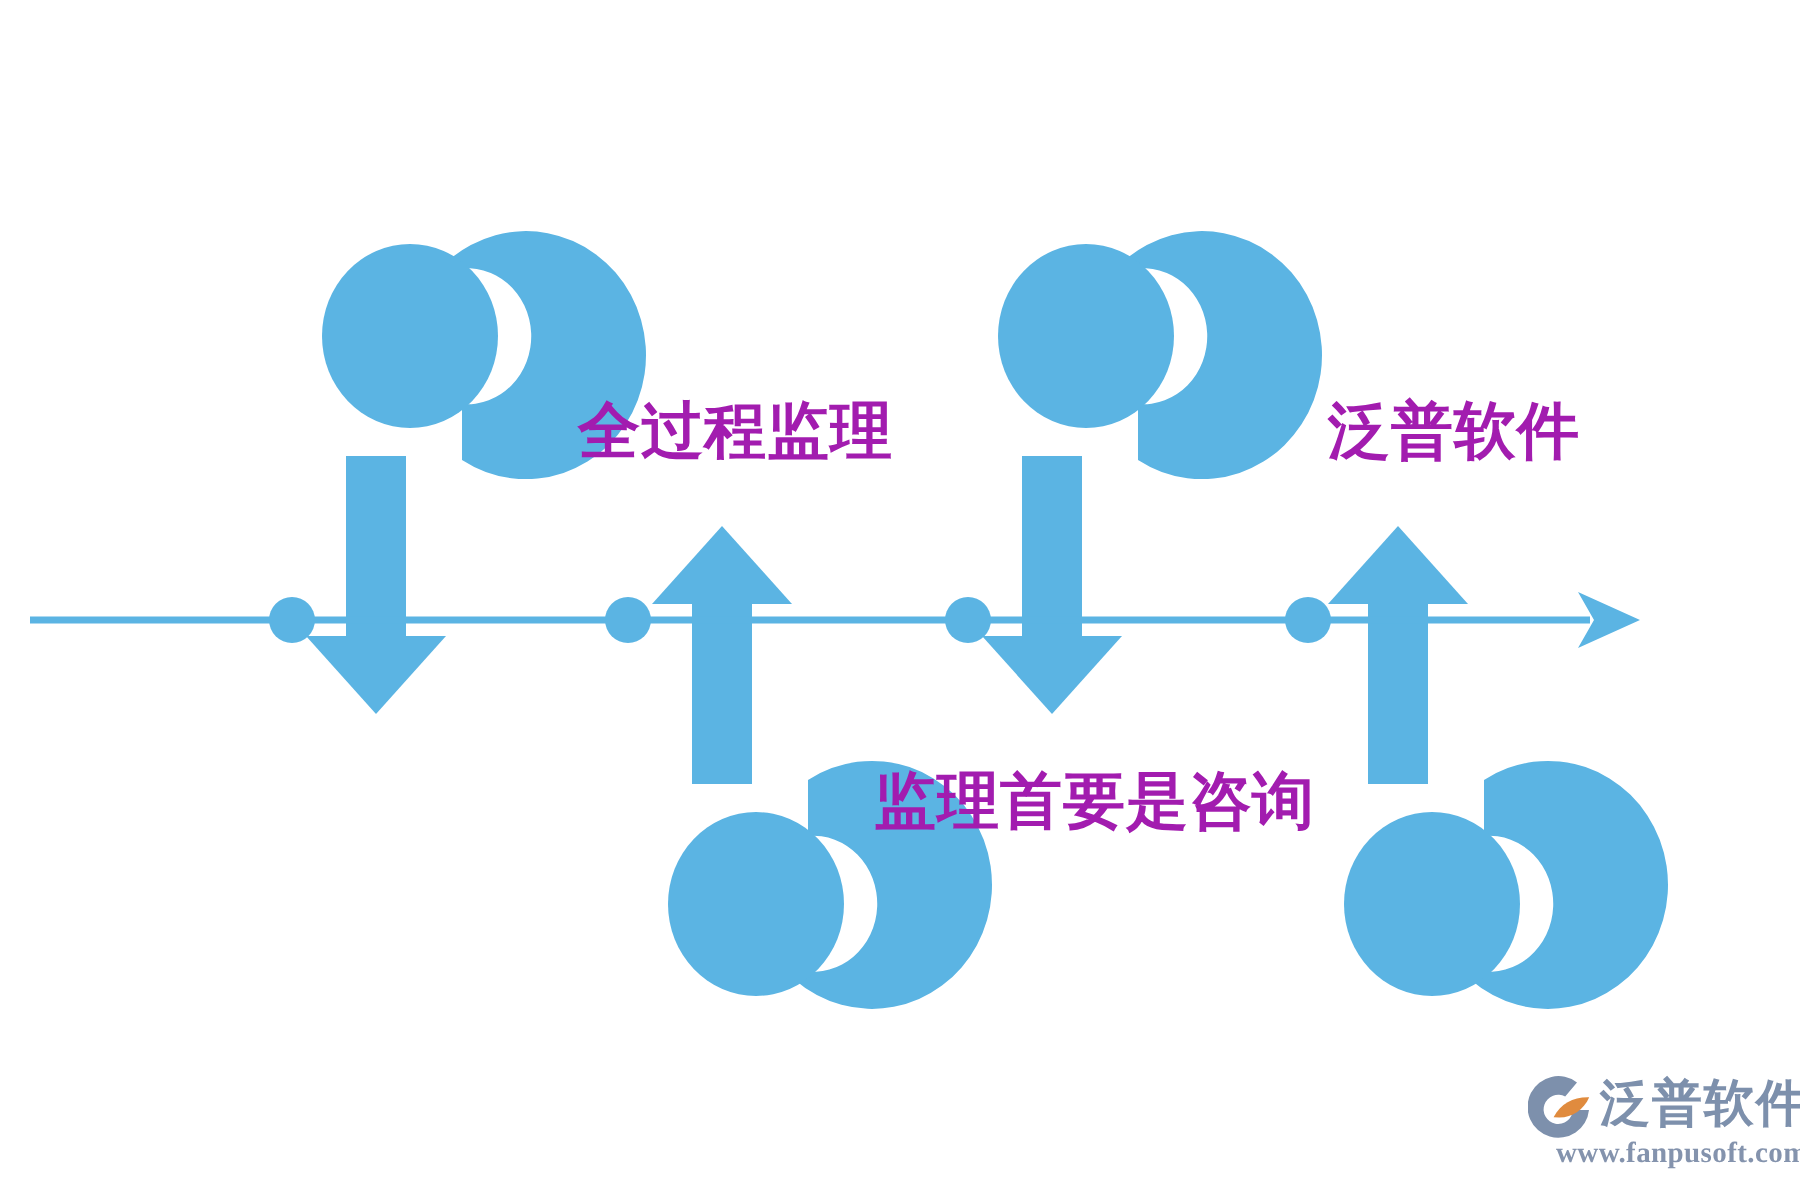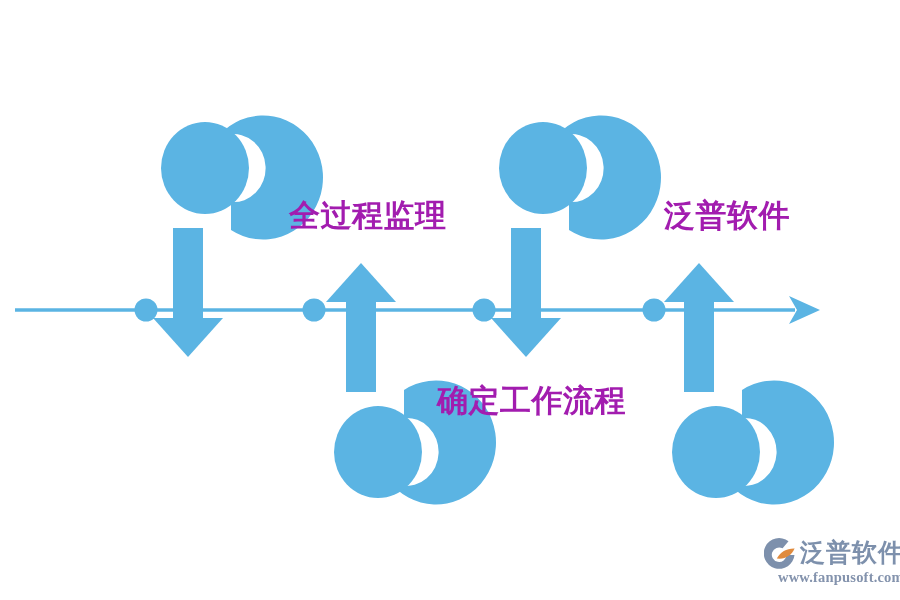--- a/index.html
+++ b/index.html
@@ -138,21 +138,21 @@
 
     <circle cx="146" cy="310" r="11.5" fill="#5bb4e3"></circle>
     <circle cx="314" cy="310" r="11.5" fill="#5bb4e3"></circle>
     <circle cx="484" cy="310" r="11.5" fill="#5bb4e3"></circle>
     <circle cx="654" cy="310" r="11.5" fill="#5bb4e3"></circle>
   </svg>
 
 
   <div class="label" id="label-1">全过程监理</div>
 
-  <div class="label" id="label-2">确定工作流程</div>
+  <div class="label" id="label-2">监理首要是咨询</div>
 
   <div class="label" id="label-3">泛普软件</div>
 
   <div id="watermark">
     <svg id="watermark-mark" viewBox="0 0 34 34">
       <path d="M24.5,3.2 A15.4,15.4 0 1 0 30.5,17
                L22.4,17 A7.3,7.3 0 1 1 18.6,10.3 Z" fill="#7d90ac"></path>
       <path d="M12.8,20.6 C16.4,13.8 22.6,10.4 30.6,10.6
                C27.9,16.8 22.4,20.6 15.6,20.8 Z" fill="#e08b3e"></path>
     </svg>

